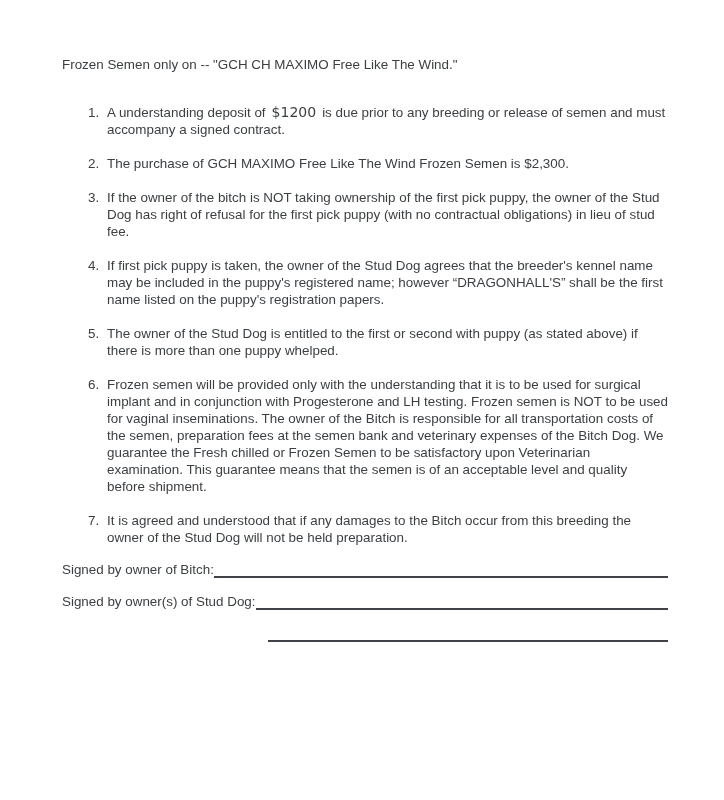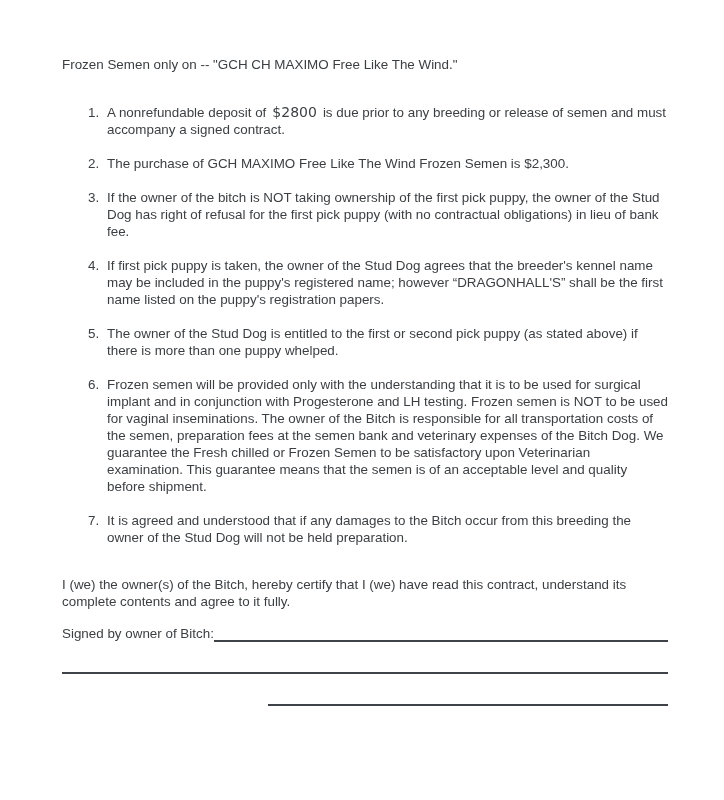--- a/index.html
+++ b/index.html
@@ -74,65 +74,65 @@
 
 <div class="page">
   <div class="content">
 
     <div class="title">Frozen Semen only on -- "GCH CH MAXIMO Free Like The Wind."</div>
 
     <div class="terms">
 
       <div class="term">
         <span class="term-number">1.</span>
-        <div class="term-text"><span>A nonrefundable deposit of</span><span class="deposit-amount">$2800</span><span>is due prior to any breeding or release of semen and must accompany a signed contract.</span></div>
+        <div class="term-text"><span>A understanding deposit of</span><span class="deposit-amount">$1200</span><span>is due prior to any breeding or release of semen and must accompany a signed contract.</span></div>
       </div>
 
       <div class="term">
         <span class="term-number">2.</span>
         <div class="term-text">The purchase of GCH MAXIMO Free Like The Wind Frozen Semen is $2,300.</div>
       </div>
 
       <div class="term">
         <span class="term-number">3.</span>
-        <div class="term-text">If the owner of the bitch is NOT taking ownership of the first pick puppy, the owner of the Stud Dog has right of refusal for the first pick puppy (with no contractual obligations) in lieu of bank fee.</div>
+        <div class="term-text">If the owner of the bitch is NOT taking ownership of the first pick puppy, the owner of the Stud Dog has right of refusal for the first pick puppy (with no contractual obligations) in lieu of stud fee.</div>
       </div>
 
       <div class="term">
         <span class="term-number">4.</span>
         <div class="term-text">If first pick puppy is taken, the owner of the Stud Dog agrees that the breeder's kennel name may be included in the puppy's registered name; however “DRAGONHALL'S” shall be the first name listed on the puppy's registration papers.</div>
       </div>
 
       <div class="term">
         <span class="term-number">5.</span>
-        <div class="term-text">The owner of the Stud Dog is entitled to the first or second pick puppy (as stated above) if there is more than one puppy whelped.</div>
+        <div class="term-text">The owner of the Stud Dog is entitled to the first or second with puppy (as stated above) if there is more than one puppy whelped.</div>
       </div>
 
       <div class="term">
         <span class="term-number">6.</span>
         <div class="term-text">Frozen semen will be provided only with the understanding that it is to be used for surgical implant and in conjunction with Progesterone and LH testing. Frozen semen is NOT to be used for vaginal inseminations. The owner of the Bitch is responsible for all transportation costs of the semen, preparation fees at the semen bank and veterinary expenses of the Bitch Dog. We guarantee the Fresh chilled or Frozen Semen to be satisfactory upon Veterinarian examination. This guarantee means that the semen is of an acceptable level and quality before shipment.</div>
       </div>
 
       <div class="term">
         <span class="term-number">7.</span>
         <div class="term-text">It is agreed and understood that if any damages to the Bitch occur from this breeding the owner of the Stud Dog will not be held preparation.</div>
       </div>
 
     </div>
 
-    <div class="certification">I (we) the owner(s) of the Bitch, hereby certify that I (we) have read this contract, understand its complete contents and agree to it fully.</div>
 
     <div class="signatures">
 
       <div class="sig-row">
         <span class="sig-label">Signed by owner of Bitch:</span>
         <span class="sig-line"></span>
       </div>
 
       <div class="sig-row">
+        <span class="sig-label">Signed by owner(s) of Stud Dog:</span>
         <span class="sig-line"></span>
       </div>
 
       <div class="sig-row">
         <span class="sig-indent"></span>
         <span class="sig-label"></span>
         <span class="sig-line"></span>
       </div>
 
     </div>

